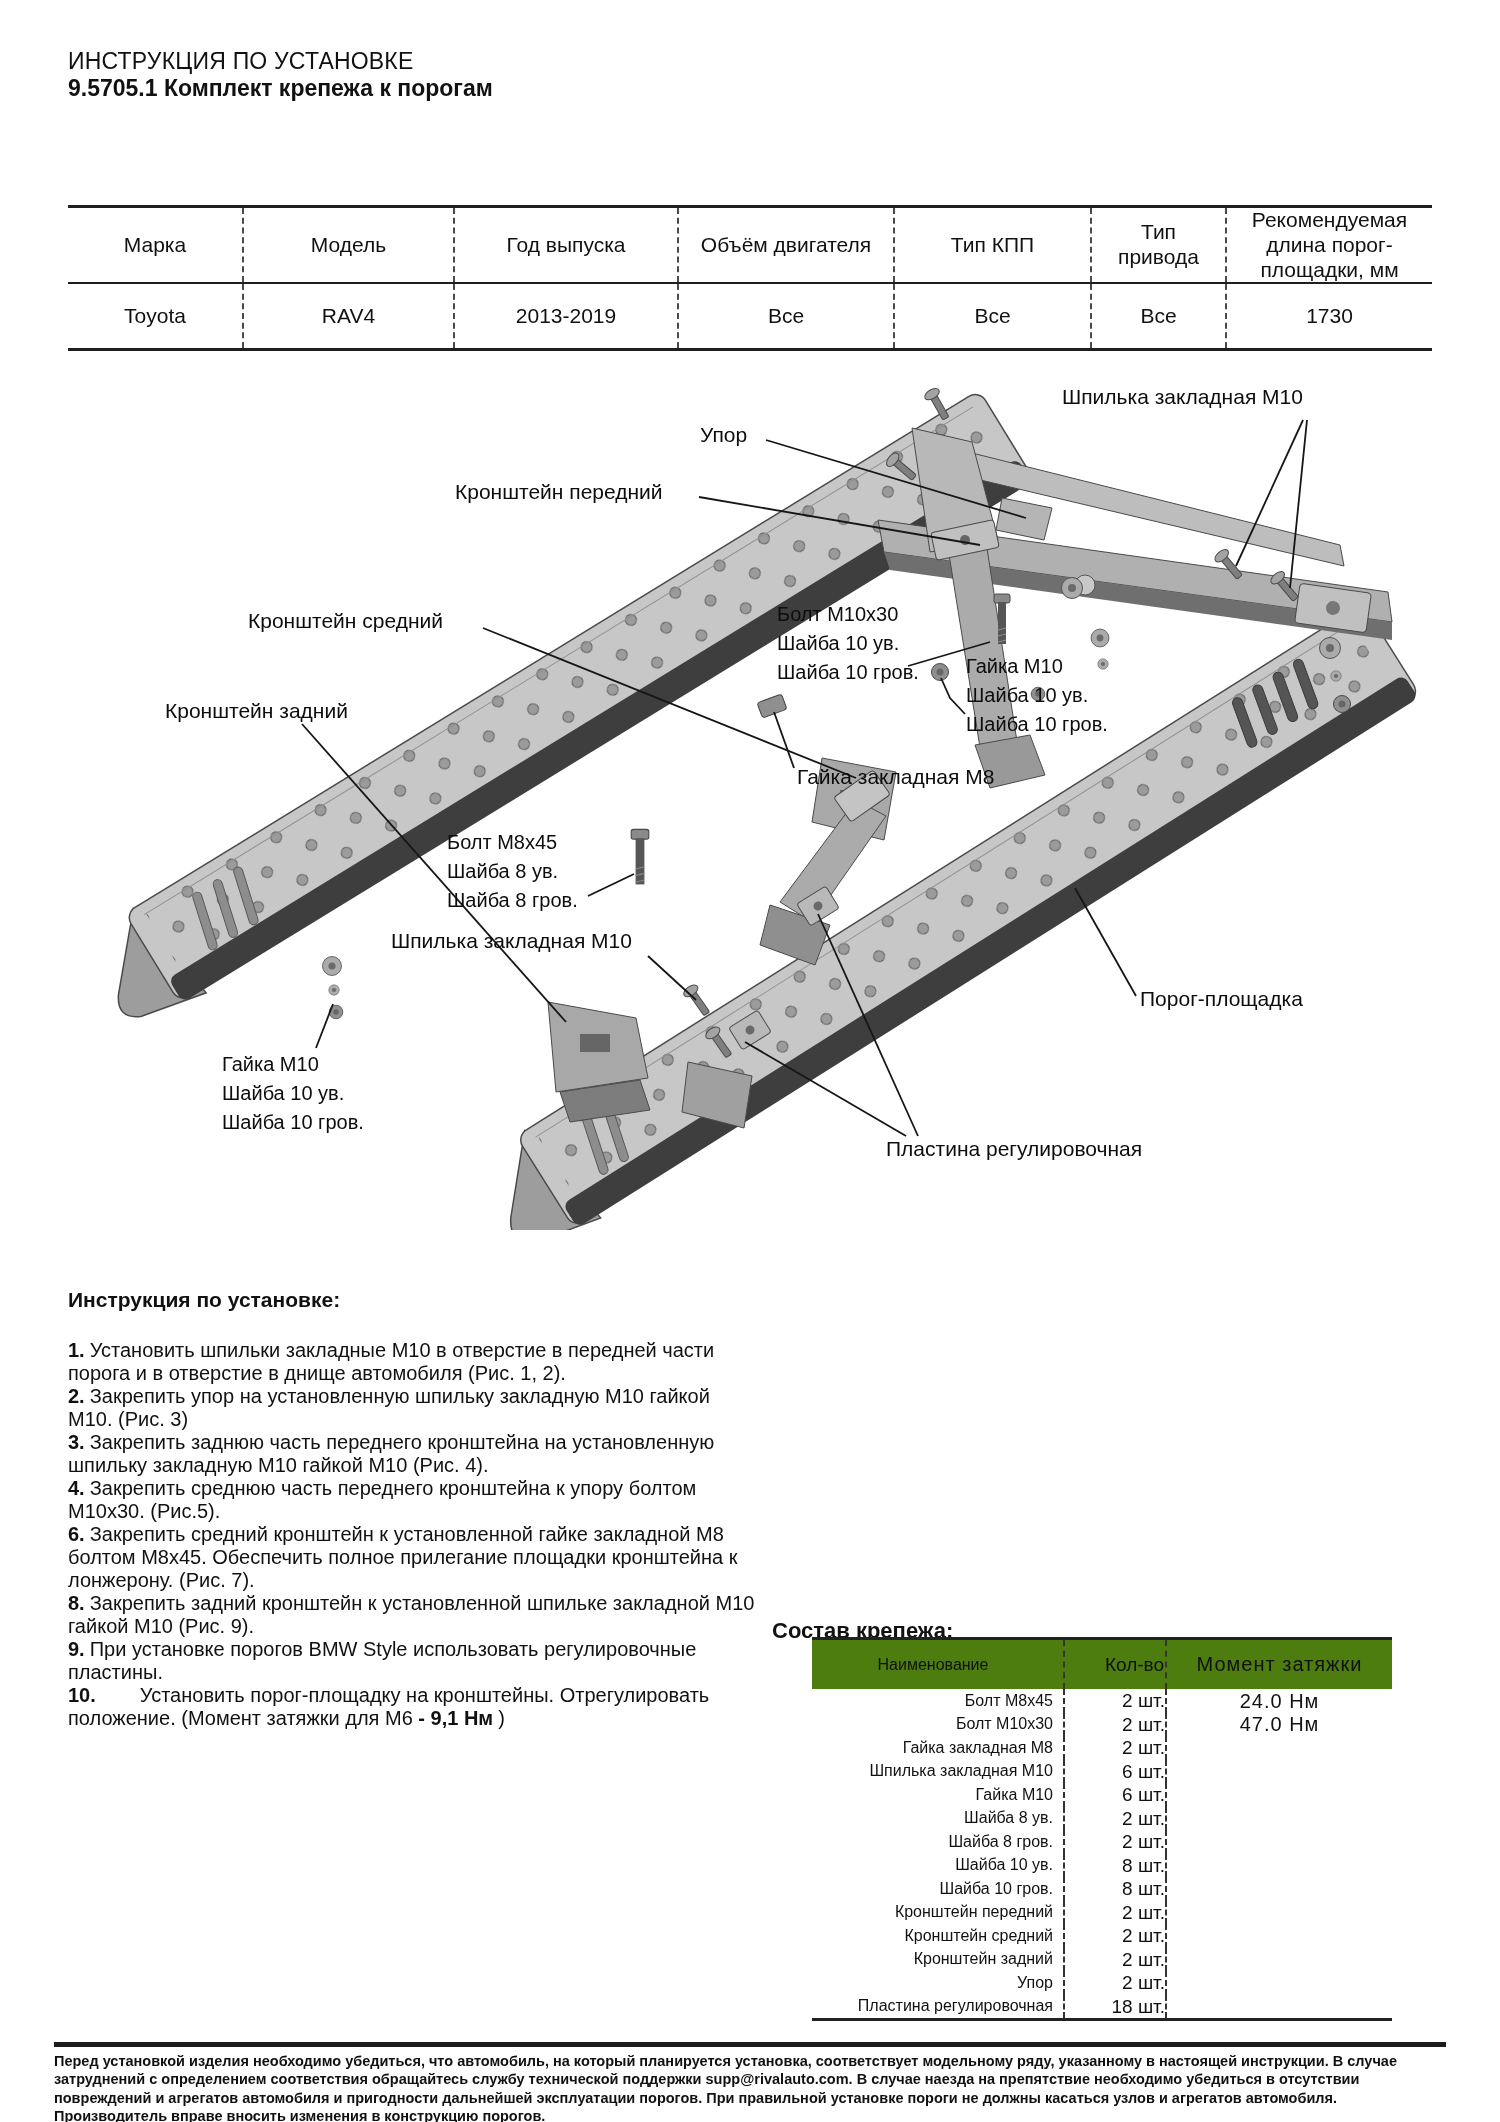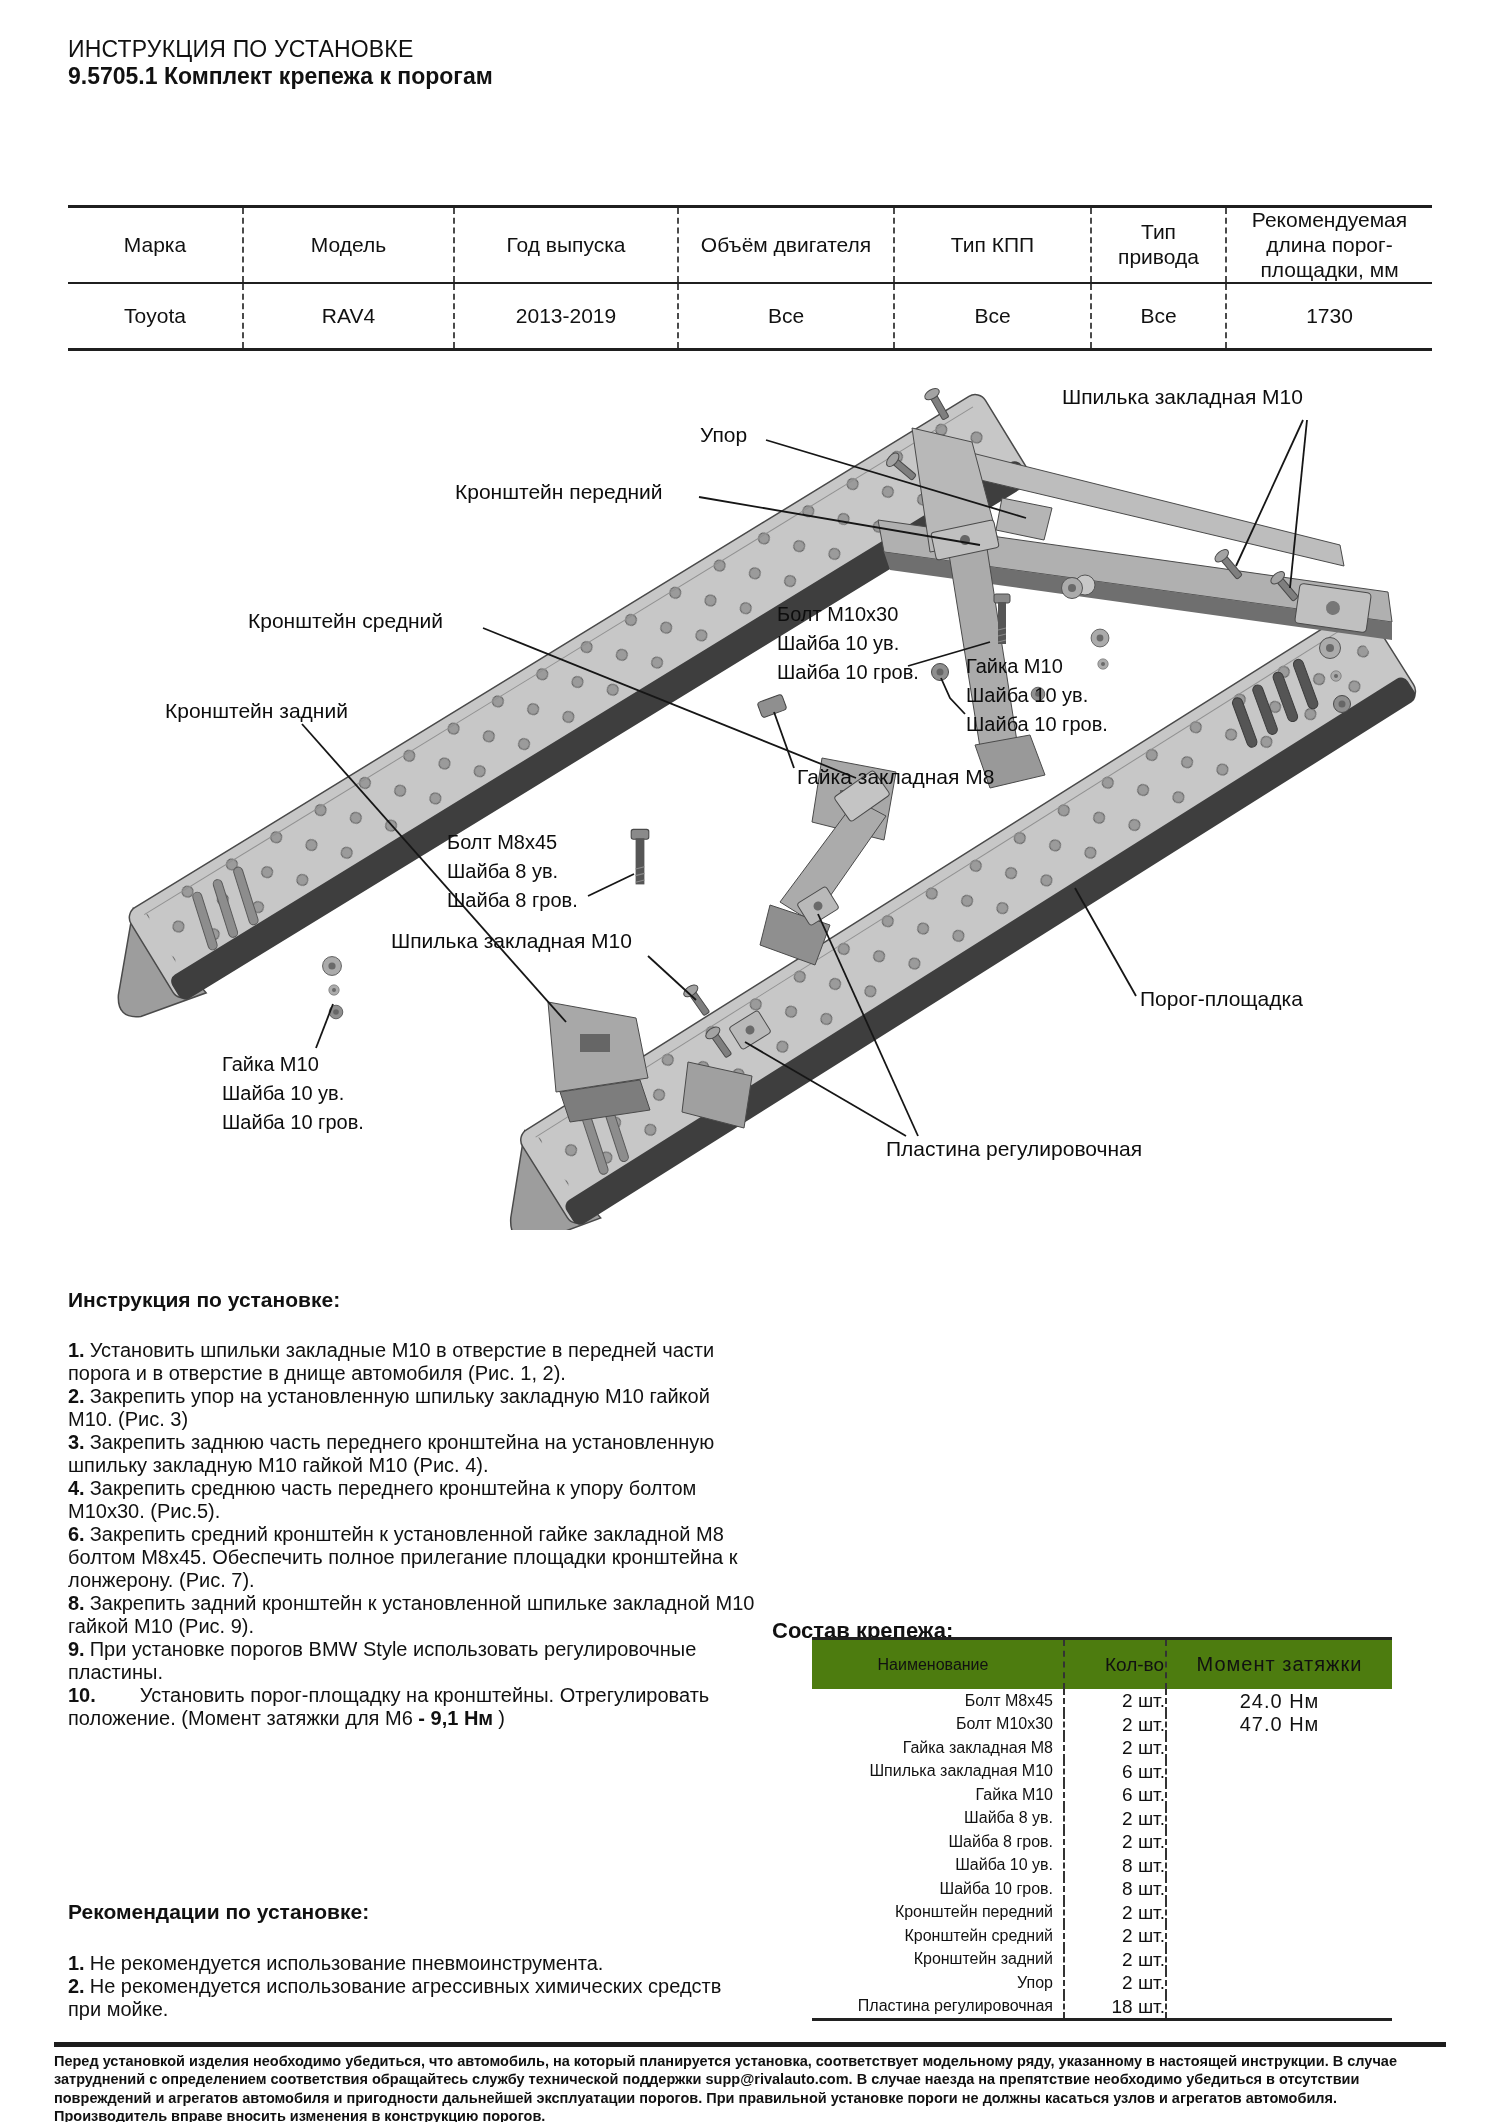--- a/index.html
+++ b/index.html
@@ -1,19 +1,19 @@
 <!DOCTYPE html>
 <html><head>
 <meta charset="utf-8">
 <style>
   html,body{margin:0;padding:0;background:#fff;}
   .page{position:relative;width:1500px;height:2122px;background:#fff;overflow:hidden;
         font-family:"Liberation Sans",sans-serif;color:#111;}
   
-  .doc-header{position:absolute;left:68px;top:36px;}
+  .doc-header{position:absolute;left:68px;top:48px;}
   .h1{font-size:23px;font-weight:normal;letter-spacing:.2px;}
   .h2{font-size:23px;font-weight:bold;}
   
   .vtable{position:absolute;left:68px;top:205px;width:1364px;border-collapse:collapse;
           table-layout:fixed;font-size:21px;}
   .vtable th,.vtable td{font-weight:normal;text-align:center;vertical-align:middle;
           border-left:2px dashed #4a4a4a;padding:0 6px;line-height:1.18;}
   .vtable th:first-child,.vtable td:first-child{border-left:none;}
   .vtable thead tr{height:74px;border-top:3px solid #1f1f1f;border-bottom:2px solid #1f1f1f;}
   .vtable tbody tr{height:66px;border-bottom:3px solid #1f1f1f;}
@@ -273,27 +273,20 @@
       <p class="step"><b class="n">2.</b><span>Закрепить упор на установленную шпильку закладную М10 гайкой М10. (Рис. 3)</span></p>
       <p class="step"><b class="n">3.</b><span>Закрепить заднюю часть переднего кронштейна на установленную шпильку закладную М10 гайкой М10 (Рис. 4).</span></p>
       <p class="step"><b class="n">4.</b><span>Закрепить среднюю часть переднего кронштейна к упору болтом М10х30. (Рис.5).</span></p>
       <p class="step"><b class="n">6.</b><span>Закрепить средний кронштейн к установленной гайке закладной М8 болтом М8х45. Обеспечить полное прилегание площадки кронштейна к лонжерону. (Рис. 7).</span></p>
       <p class="step"><b class="n">8.</b><span>Закрепить задний кронштейн к установленной шпильке закладной М10 гайкой М10 (Рис. 9).</span></p>
       <p class="step"><b class="n">9.</b><span>При установке порогов BMW Style использовать регулировочные пластины.</span></p>
       <p class="step tab"><b class="n">10.</b><span>Установить порог-площадку на кронштейны. Отрегулировать положение. (Момент затяжки для М6 </span><b>- 9,1 Нм</b><span>)</span></p>
     </div>
   </section>
 
-  <section class="recs">
-    <div class="sec-title">Рекомендации по установке:</div>
-    <div class="items">
-      <p class="step"><b class="n">1.</b><span>Не рекомендуется использование пневмоинструмента.</span></p>
-      <p class="step"><b class="n">2.</b><span>Не рекомендуется использование агрессивных химических средств при мойке.</span></p>
-    </div>
-  </section>
 
   <div class="hw-title">Состав крепежа:</div>
   <table class="hwtable">
     <colgroup>
         <col style="width:252px">
         <col style="width:102px">
         <col style="width:226px">
       </colgroup>
     <thead>
       <tr>

